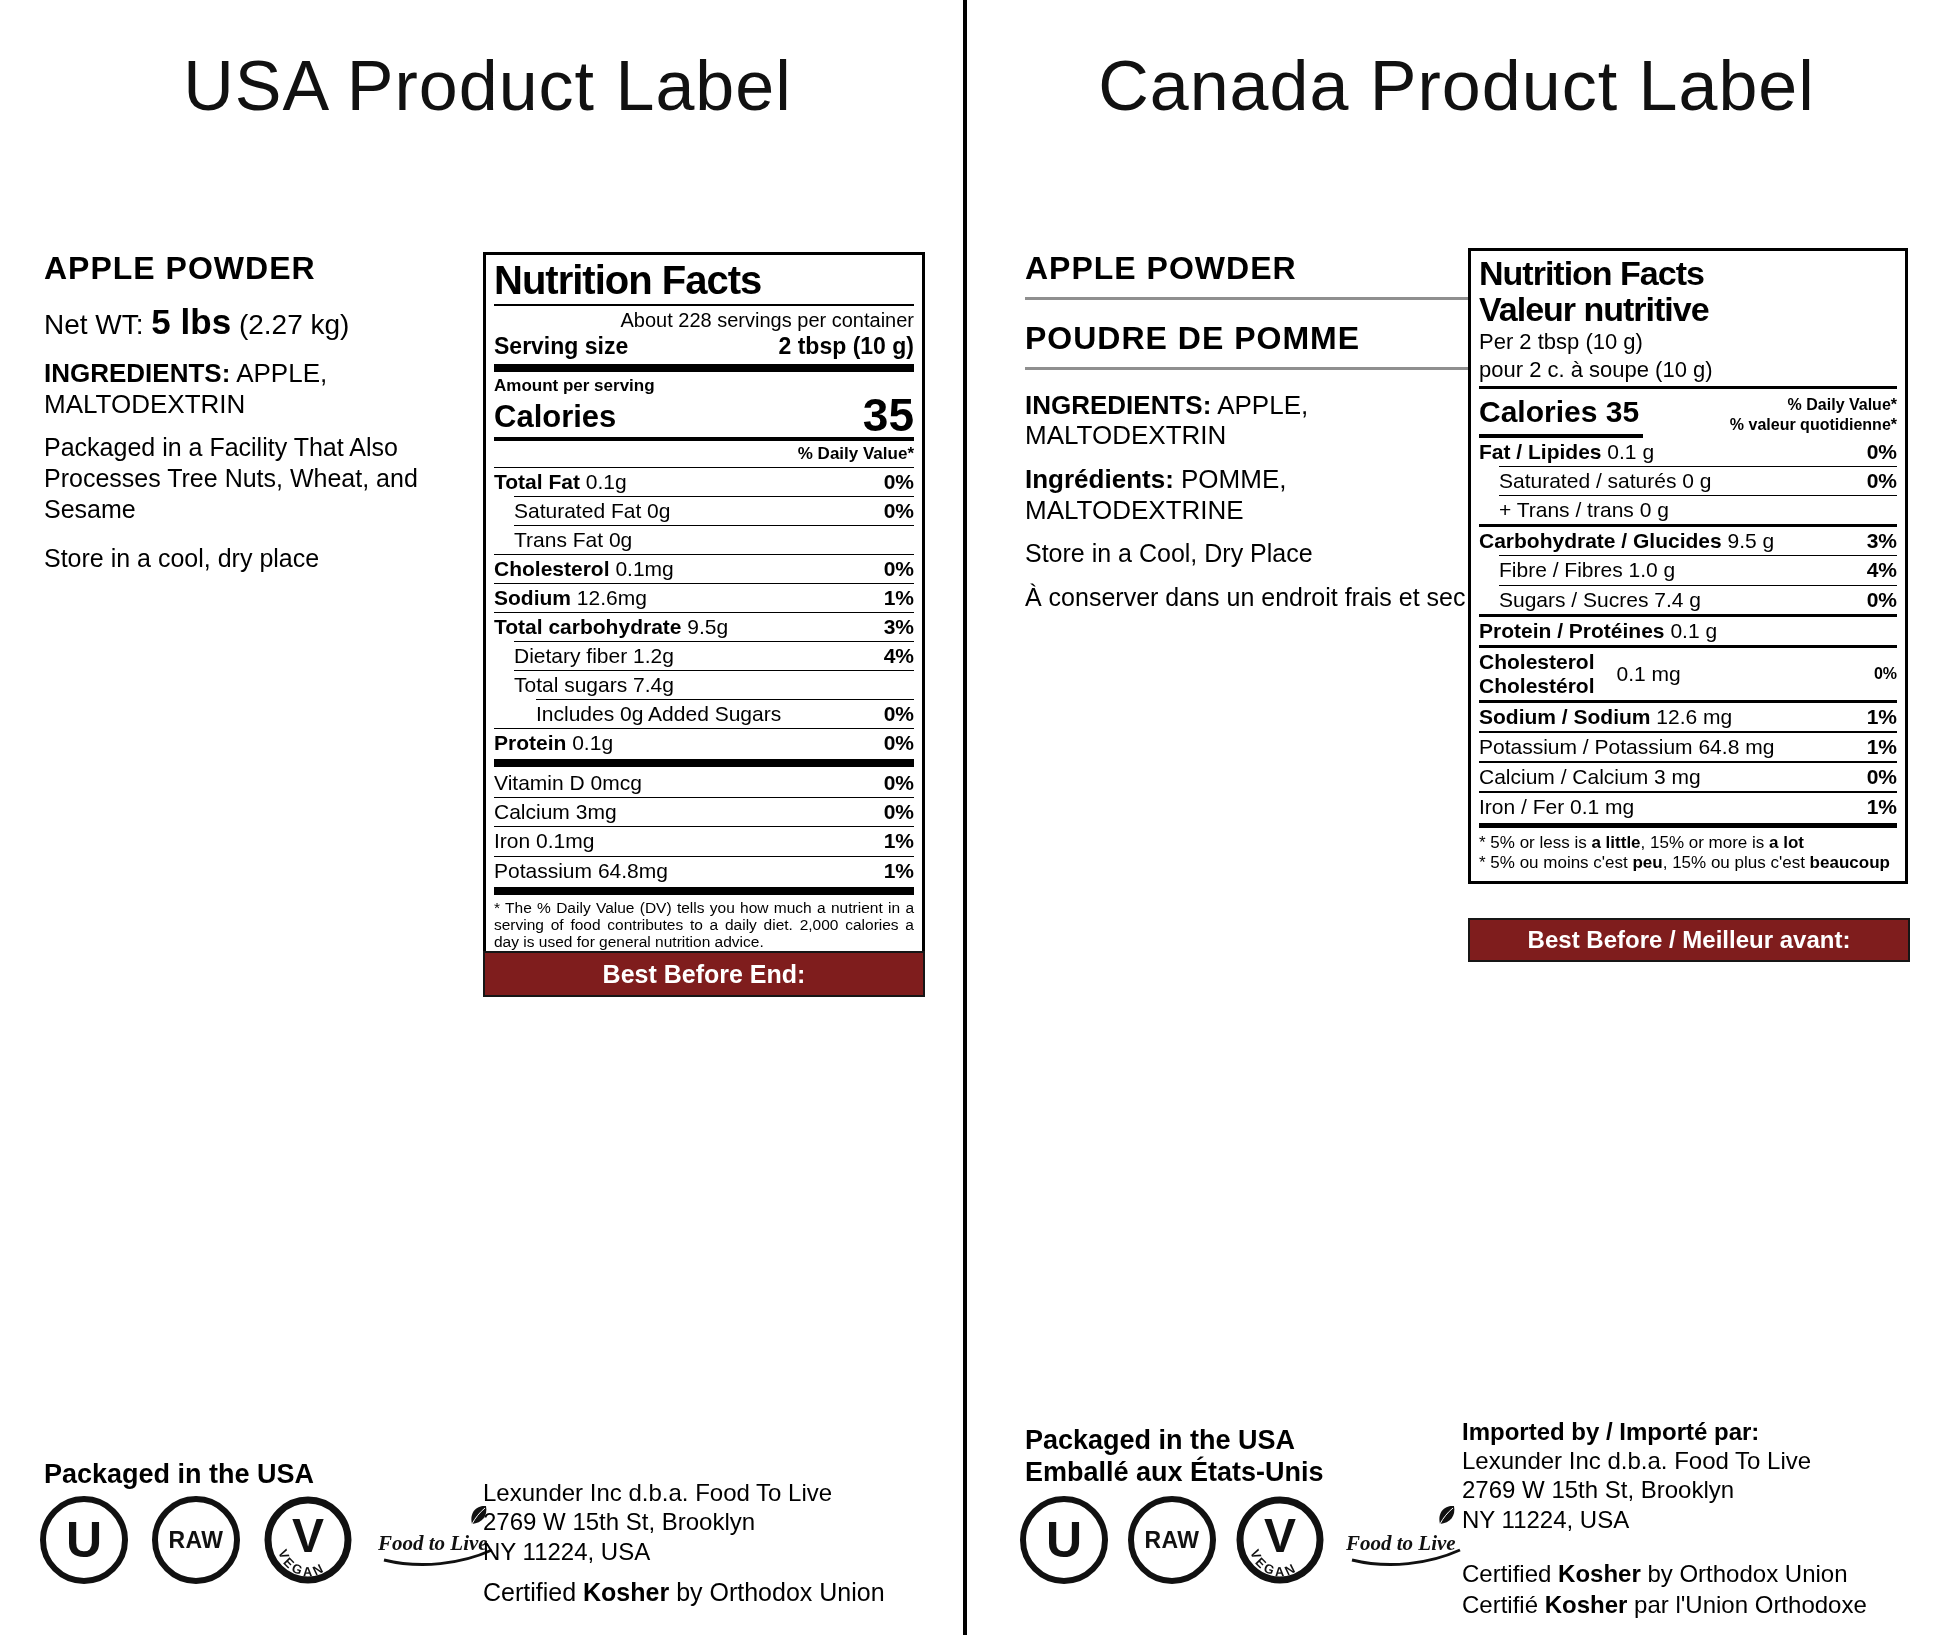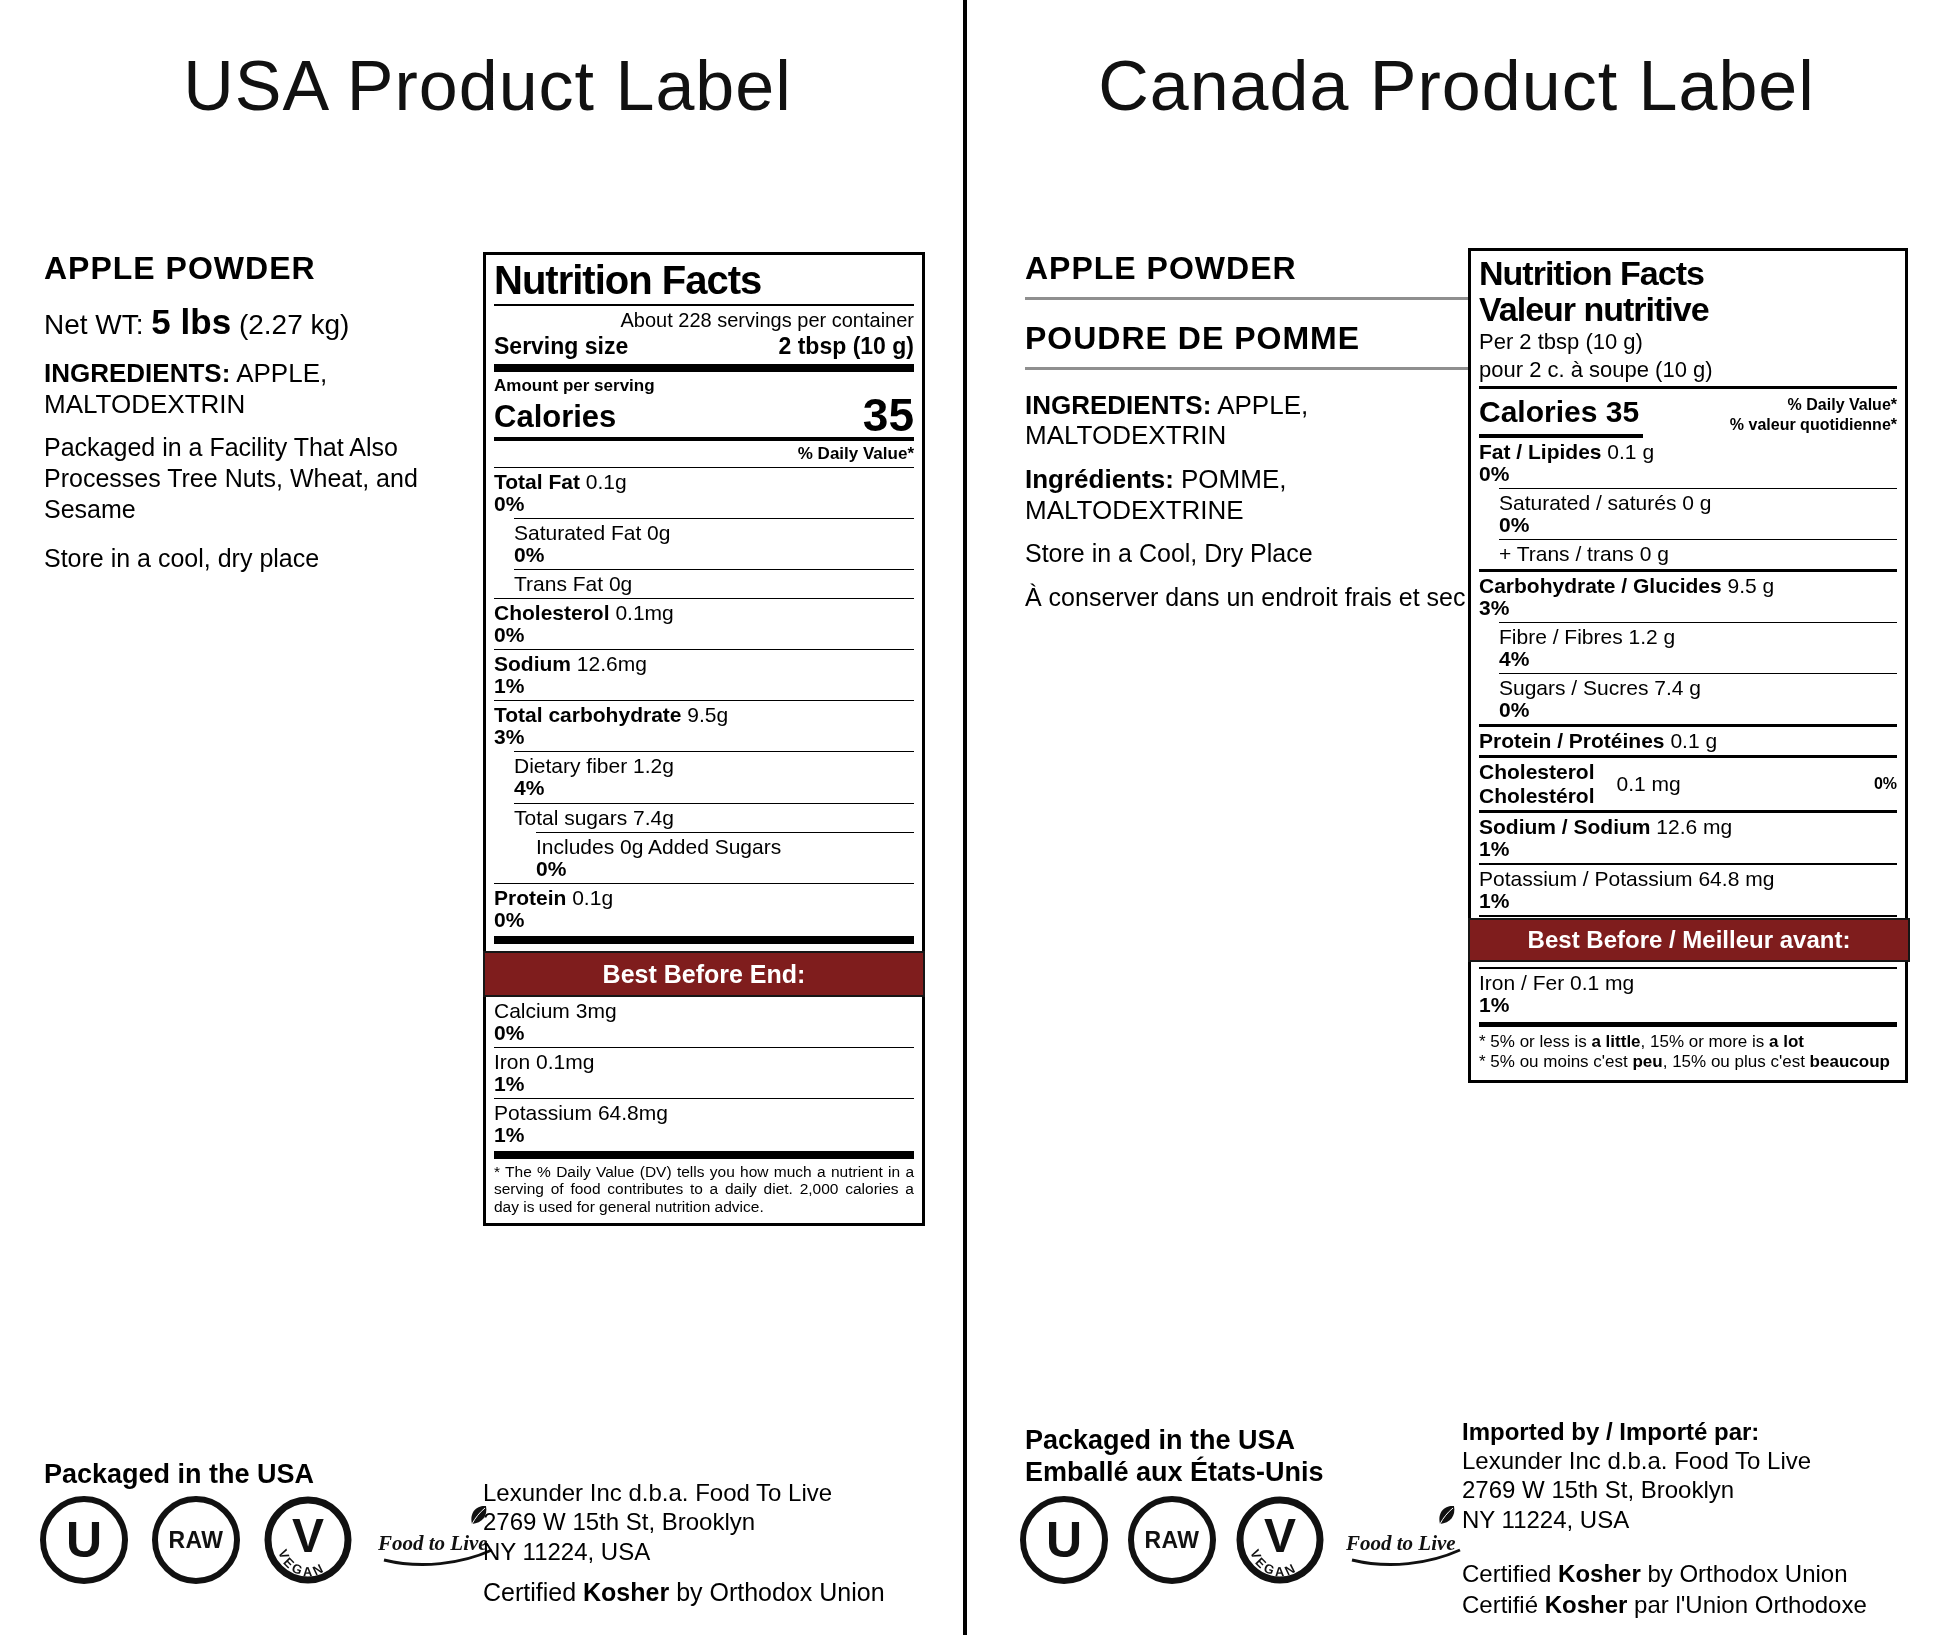--- a/index.html
+++ b/index.html
@@ -32,21 +32,21 @@
               border-bottom:2px solid #000; padding-bottom:3px; }
   .nf-servings { font-size:20px; padding-top:3px;text-align:right; }
   .nf-ssrow { display:flex; justify-content:space-between; font-size:23px; font-weight:bold; padding:1px 0 4px 0; }
   .bar8 { height:8px; background:#000; }
   .nf-aps { font-size:17px; font-weight:bold; padding-top:4px; }
   .nf-cal { display:flex; justify-content:space-between; align-items:flex-end;
             border-bottom:4px solid #000; padding-bottom:2px; }
   .nf-cal .cl { font-size:31px; font-weight:bold; }
   .nf-cal .cv { font-size:46px; font-weight:bold; line-height:0.85; }
   .nf-dvh { text-align:right; font-size:17px; font-weight:bold; padding:3px 0 3px 0; border-bottom:1px solid #000; }
-  .nrow { display:flex; justify-content:space-between; font-size:21px; line-height:1.05; padding:3px 0;flex-direction:column; }
+  .nrow { display:flex; justify-content:space-between; font-size:21px; line-height:1.05; padding:3px 0; }
   .nrow .dv { font-weight:bold; }
   .rows .nrow + .nrow { border-top:1px solid #000; }
   .ind1 { margin-left:20px; }
   .ind2 { margin-left:42px; }
   .nf-foot { font-size:15.5px; line-height:1.12; text-align:justify; padding-top:4px; }
   .mt2 { margin-top:2px; } .mb2 { margin-bottom:2px; }
 
   
   .nf2-title { font-size:34px; font-weight:bold; letter-spacing:-1px; line-height:1.05; }
   .nf2-per { font-size:22px; line-height:1.18; padding-top:2px; }
@@ -275,21 +275,21 @@
     </div>
   </div>
   <div class="rule3"></div>
 
   <div class="rows">
     <div class="nrow">
       <span class="nm"><b>Carbohydrate / Glucides</b> <span>9.5 g</span></span>
       <span class="dv">3%</span>
     </div>
     <div class="nrow ind1">
-      <span class="nm"><span>Fibre / Fibres</span> <span>1.2 g</span></span>
+      <span class="nm"><span>Fibre / Fibres</span> <span>1.0 g</span></span>
       <span class="dv">4%</span>
     </div>
     <div class="nrow ind1">
       <span class="nm"><span>Sugars / Sucres</span> <span>7.4 g</span></span>
       <span class="dv">0%</span>
     </div>
   </div>
   <div class="rule3"></div>
 
   <div class="nrow">

